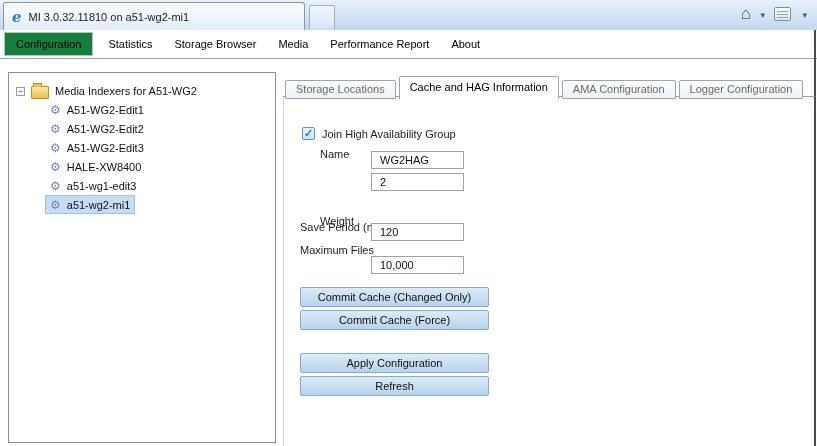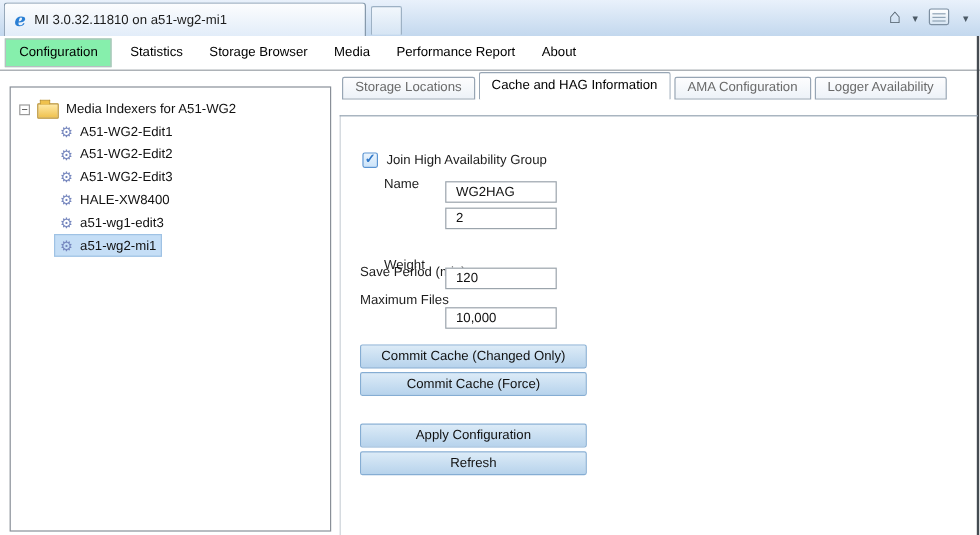--- a/index.html
+++ b/index.html
@@ -24,21 +24,21 @@
   .page-ico{position:absolute;right:26px;top:7px;width:17px;height:14px;box-sizing:border-box;
             border:1px solid #7d8fa1;background:linear-gradient(#ffffff,#d8e6f3);border-radius:2px;}
   .page-ico::after{content:"";position:absolute;left:2px;top:3px;right:2px;height:1px;
                    background:#8fa3b5;box-shadow:0 3px 0 #8fa3b5,0 6px 0 #8fa3b5;}
   .caret2{position:absolute;right:10px;top:10px;font-size:9px;color:#4c5a66;}
 
   
   .menubar{position:absolute;top:30px;left:0;right:0;height:28px;background:#ffffff;
            border-bottom:1px solid #9aa0a6;display:flex;align-items:center;padding-left:4px;}
   .menu-item{font-size:11px;color:#000;padding:5px 11px;white-space:nowrap;cursor:default;}
-  .menu-item.boxed{border:1px solid #b8bdc2;background:#86efac;margin-right:4px;}
+  .menu-item.boxed{border:1px solid #b8bdc2;background:#15803d;margin-right:4px;}
 
   
   .win-edge{position:absolute;right:1px;top:30px;bottom:0;width:2px;background:#454b51;}
 
   
   .tree-panel{position:absolute;left:8px;top:72px;width:268px;bottom:3px;box-sizing:border-box;
               border:1px solid #898f98;background:#fff;overflow:hidden;padding-top:9px;}
   .tree-root{display:flex;align-items:center;gap:6px;margin-left:7px;height:18px;font-size:11px;color:#111;}
   .expander{width:9px;height:9px;box-sizing:border-box;border:1px solid #9b9b9b;background:#fff;
             font-size:9px;line-height:7px;text-align:center;color:#333;cursor:default;}
@@ -47,21 +47,21 @@
   .folder::before{content:"";position:absolute;top:-4px;left:1px;width:7px;height:3px;
                   background:#efc14d;border:1px solid #b9902f;border-bottom:none;border-radius:1px 1px 0 0;}
   .tree-item{display:flex;align-items:center;gap:6px;margin-left:36px;height:17px;font-size:11px;
              color:#111;width:max-content;padding:0 4px;border:1px solid transparent;cursor:default;}
   .tree-item.selected{background:#c5def6;border:1px solid #9fc2e4;}
   .gear{color:#7485bd;font-size:12px;line-height:12px;}
 
   
   .content-topline{position:absolute;left:283px;top:96px;right:2px;height:1px;background:#95a3b1;z-index:1;}
   .panel-leftline{position:absolute;left:283px;top:96px;bottom:0;width:1px;background:#cdd3d9;}
-  .tabstrip{position:absolute;left:285px;top:60px;height:23px;display:flex;align-items:flex-end;z-index:2;}
+  .tabstrip{position:absolute;left:285px;top:76px;height:23px;display:flex;align-items:flex-end;z-index:2;}
   .rtab{box-sizing:border-box;height:19px;line-height:17px;padding:0 10px;margin-right:3px;
         font-size:11px;color:#6a6a6a;background:linear-gradient(#fdfdfe,#edf2f8);
         border:1px solid #97a5b4;border-radius:2px 2px 0 0;white-space:nowrap;cursor:default;}
   .rtab.active{height:23px;line-height:21px;background:#fff;color:#000;border-bottom:none;z-index:3;}
 
   
   .chk{position:absolute;left:302px;top:127px;width:13px;height:13px;box-sizing:border-box;
        border:1px solid #5a94d2;border-radius:2px;background:linear-gradient(#eaf4fd,#cde4f9);
        font-size:11px;line-height:11px;text-align:center;color:#2f77c8;font-weight:bold;cursor:default;}
   .lbl{position:absolute;font-size:11px;color:#1c1c1c;white-space:nowrap;}
@@ -130,21 +130,21 @@
       <span>a51-wg2-mi1</span>
     </div>
   </div>
 
   <div class="content-topline"></div>
   <div class="panel-leftline"></div>
   <div class="tabstrip">
     <span class="rtab">Storage Locations</span>
     <span class="rtab active">Cache and HAG Information</span>
     <span class="rtab">AMA Configuration</span>
-    <span class="rtab">Logger Availability</span>
+    <span class="rtab">Logger Configuration</span>
   </div>
 
   <span class="chk">✓</span>
   <span class="lbl" style="left:322px;top:128px;">Join High Availability Group</span>
 
   <span class="lbl" style="left:320px;top:148px;">Name</span>
   <input class="txt" style="left: 371px; top: 151px;" value="WG2HAG">
 
   <span class="lbl" style="left:320px;top:168px;margin-top:47px;">Weight</span>
   <input class="txt" style="left: 371px; top: 173px;" value="2">

